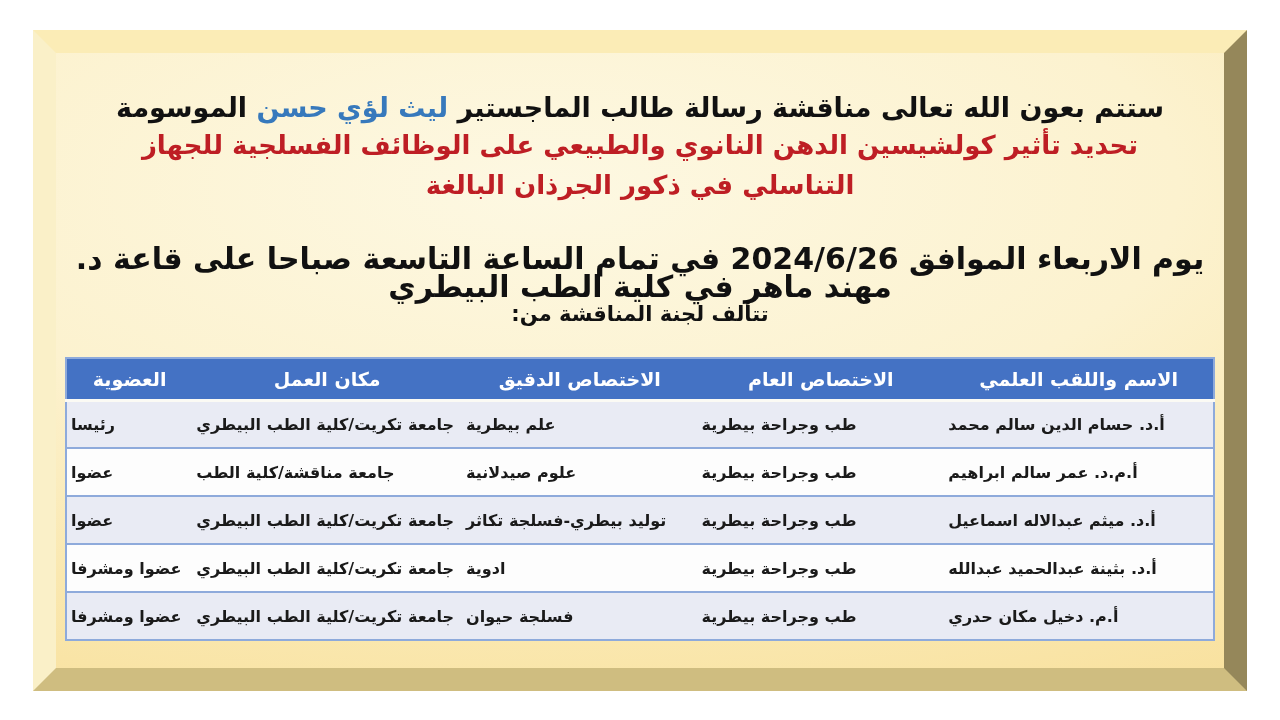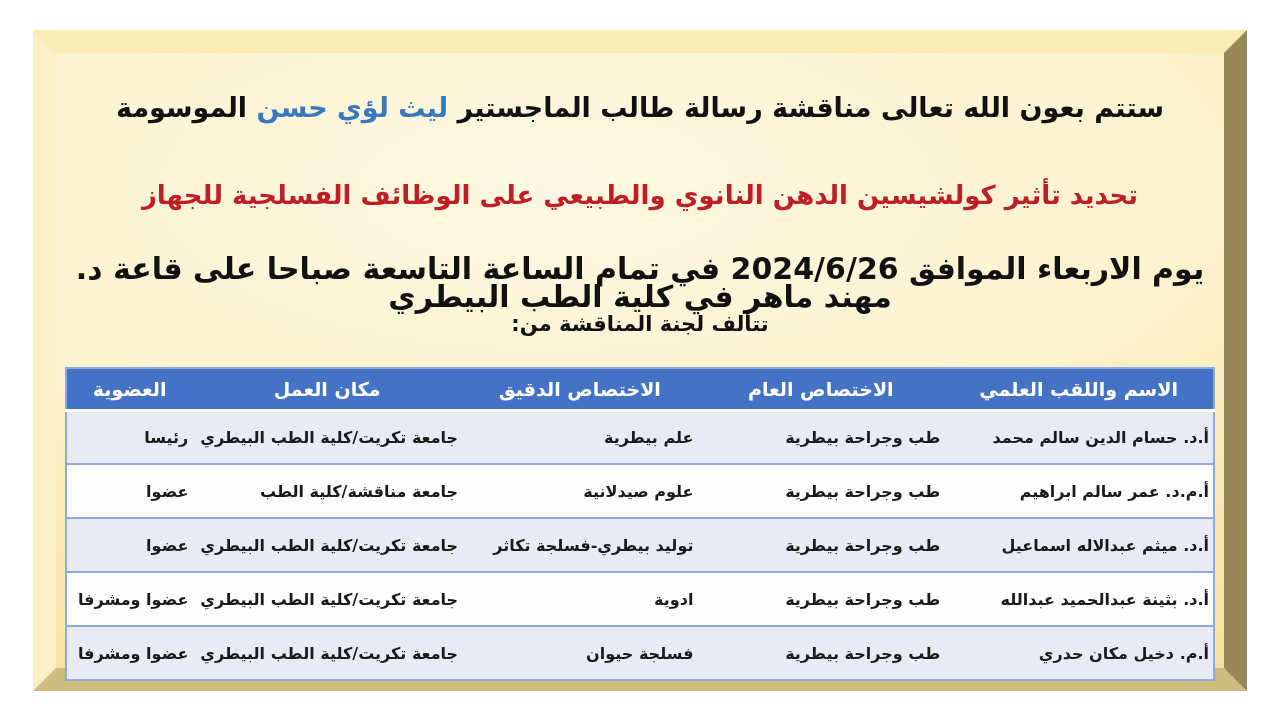--- a/index.html
+++ b/index.html
@@ -33,21 +33,20 @@
   }
   .intro-line {
     padding-top: 38px;
     font-size: 27px;
     font-weight: bold;
     color: #111111;
     line-height: 34px;
   }
   .student-name { color: #3779bc; }
   .thesis-title {
-    margin-top: 50px;
     font-size: 26px;
     font-weight: bold;
     color: #be1e24;
     line-height: 40px;
   }
   .schedule-line {
     margin-top: 40px;
     font-size: 30px;
     font-weight: bold;
     color: #111111;
@@ -72,22 +71,22 @@
     font-size: 19px;
     font-weight: bold;
     height: 42px;
     vertical-align: middle;
     border-bottom: 3px solid #fbfaf4;
   }
   table.committee td {
     font-size: 16px;
     font-weight: bold;
     color: #1a1a1a;
-    height: 54px;
-    text-align: right;
+    height: 48px;
+    text-align: left;
     vertical-align: middle;
     border-top: 2px solid #8eaadb;
     padding: 0 4px;
     overflow: hidden;
     white-space: nowrap;
   }
   table.committee tbody tr:nth-child(odd) { background: #e9ebf4; }
   table.committee tbody tr:nth-child(even) { background: #fdfdfd; }
   col.c-name { width: 23.5%; }
   col.c-general { width: 21.5%; }
@@ -101,20 +100,21 @@
 <div class="canvas">
   <div class="frame">
     <div class="inner">
 
       <div class="intro-line">
         <span>ستتم بعون الله تعالى مناقشة رسالة طالب الماجستير </span><span class="student-name">ليث لؤي حسن</span><span> الموسومة</span>
       </div>
 
       <div class="thesis-title">
         <div>تحديد تأثير كولشيسين الدهن النانوي والطبيعي على الوظائف الفسلجية للجهاز</div>
+        <div>التناسلي في ذكور الجرذان البالغة</div>
       </div>
 
       <div class="schedule-line">يوم الاربعاء  الموافق 2024/6/26 في تمام الساعة التاسعة صباحا على قاعة د. مهند ماهر في كلية الطب البيطري</div>
 
       <div class="committee-intro">تتألف لجنة المناقشة من:</div>
 
       <table class="committee" dir="rtl">
         <colgroup>
           <col class="c-name">
             <col class="c-general">

